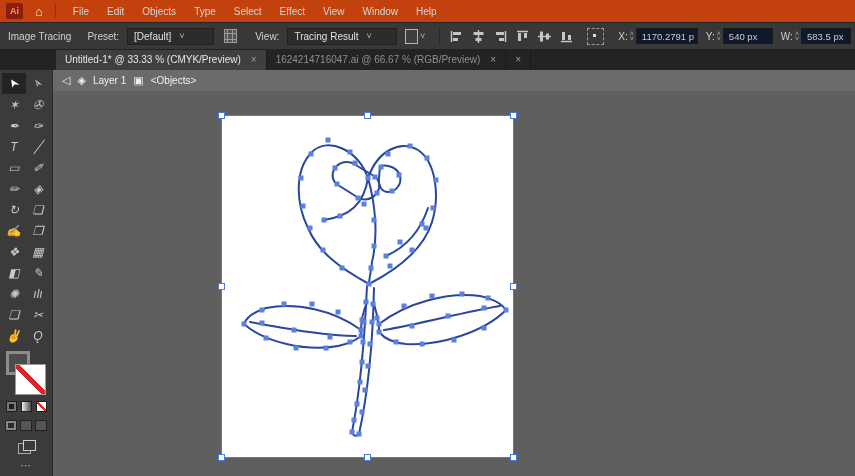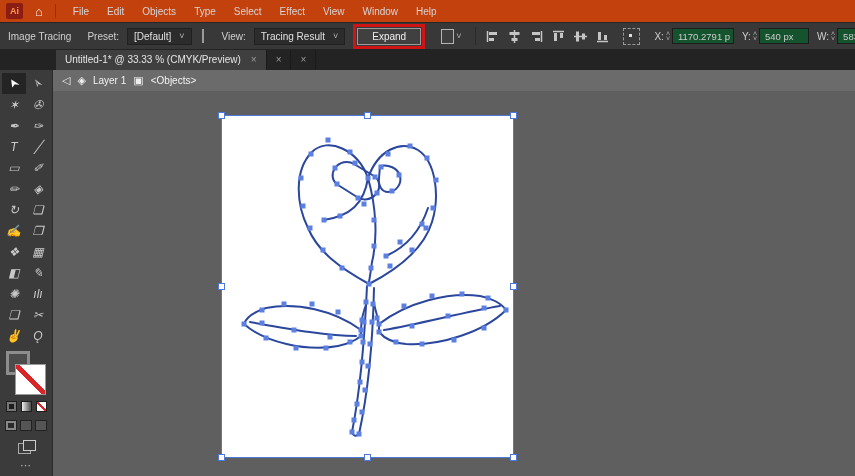--- a/index.html
+++ b/index.html
@@ -37,21 +37,21 @@
   .docexp .page{width:11px;height:13px;border:1px solid #b5b5b5;display:inline-block;background:#3f3f3f;}
   .docexp .chev{font-size:9px;margin-left:2px;color:#b5b5b5;}
   .csep{width:1px;height:18px;background:#2a2a2a;margin:0 6px;flex:0 0 auto;}
   .al-group{display:flex;align-items:center;gap:9px;margin:0 4px;}
   .al-group svg{display:block;}
   .refpoint{width:15px;height:15px;border:1px dashed #9a9a9a;margin:0 10px;position:relative;flex:0 0 auto;}
   .refpoint::after{content:"";position:absolute;left:5px;top:5px;width:3px;height:3px;background:#ddd;}
   .field{display:flex;align-items:center;margin-right:4px;}
   .field .flabel{color:#cfcfcf;margin:0 2px 0 4px;}
   .stepper{display:flex;flex-direction:column;line-height:5px;font-size:7px;color:#aaa;margin-right:2px;}
-  .fieldbox{background:#14532d;border:1px solid #1c1c1c;height:16px;display:flex;align-items:center;
+  .fieldbox{background:#0f172a;border:1px solid #1c1c1c;height:16px;display:flex;align-items:center;
     padding:0 5px;font-size:9.5px;color:#cccccc;box-sizing:border-box;}
   .fb-x{width:62px;} .fb-y{width:50px;} .fb-w{width:50px;}
   
   .tabbar{position:absolute;top:48px;left:0;right:0;height:22px;background:#232323;display:flex;z-index:28;}
   .tab-spacer{width:56px;height:22px;}
   .tab{height:22px;display:flex;align-items:center;padding:0 9px;font-size:10px;color:#8f8f8f;
     border-right:1px solid #1a1a1a;gap:10px;white-space:nowrap;}
   .tab.active{background:#3f3f3f;color:#e5e5e5;text-align:right;}
   .tab .close{font-size:10px;color:#9a9a9a;}
   
@@ -117,23 +117,20 @@
   <div class="dd dd-preset">
     <span>[Default]</span>
     <span class="chev">˅</span>
   </div>
   <span class="panel-icon"></span>
   <span class="cb-label">View:</span>
   <div class="dd dd-view">
     <span>Tracing Result</span>
     <span class="chev">˅</span>
   </div>
-  <div class="expand-wrap">
-    <button class="expand-btn">Expand</button>
-  </div>
   <span class="docexp">
     <span class="page"></span>
       <span class="chev">˅</span>
   </span>
   <div class="csep"></div>
   <div class="al-group">
     <svg width="13" height="13">
         <line x1="1.5" y1="1" x2="1.5" y2="12" stroke="#c5c5c5" stroke-width="1.5"></line>
         <rect x="3" y="2" width="8" height="3" fill="#c5c5c5"></rect>
         <rect x="3" y="8" width="5" height="3" fill="#c5c5c5"></rect>
@@ -192,20 +189,21 @@
 
 </div>
 
 <div class="tabbar">
   <div class="tab-spacer"></div>
   <div class="tab active">
     <span>Untitled-1* @ 33.33 % (CMYK/Preview)</span>
     <span class="close">×</span>
   </div>
   <div class="tab">
+    <span>1624214716047.ai @ 66.67 % (RGB/Preview)</span>
     <span class="close">×</span>
   </div>
   <div class="tab">
     <span class="close">×</span>
   </div>
 </div>
 
 <div class="toolbar">
   <div class="tool-grid">
     <span class="tool active">

